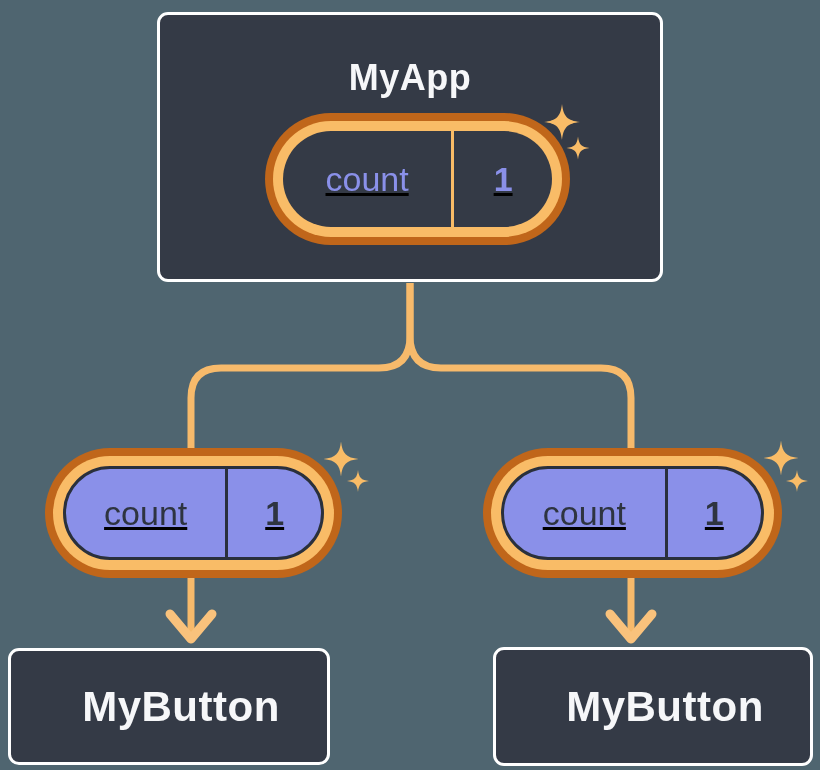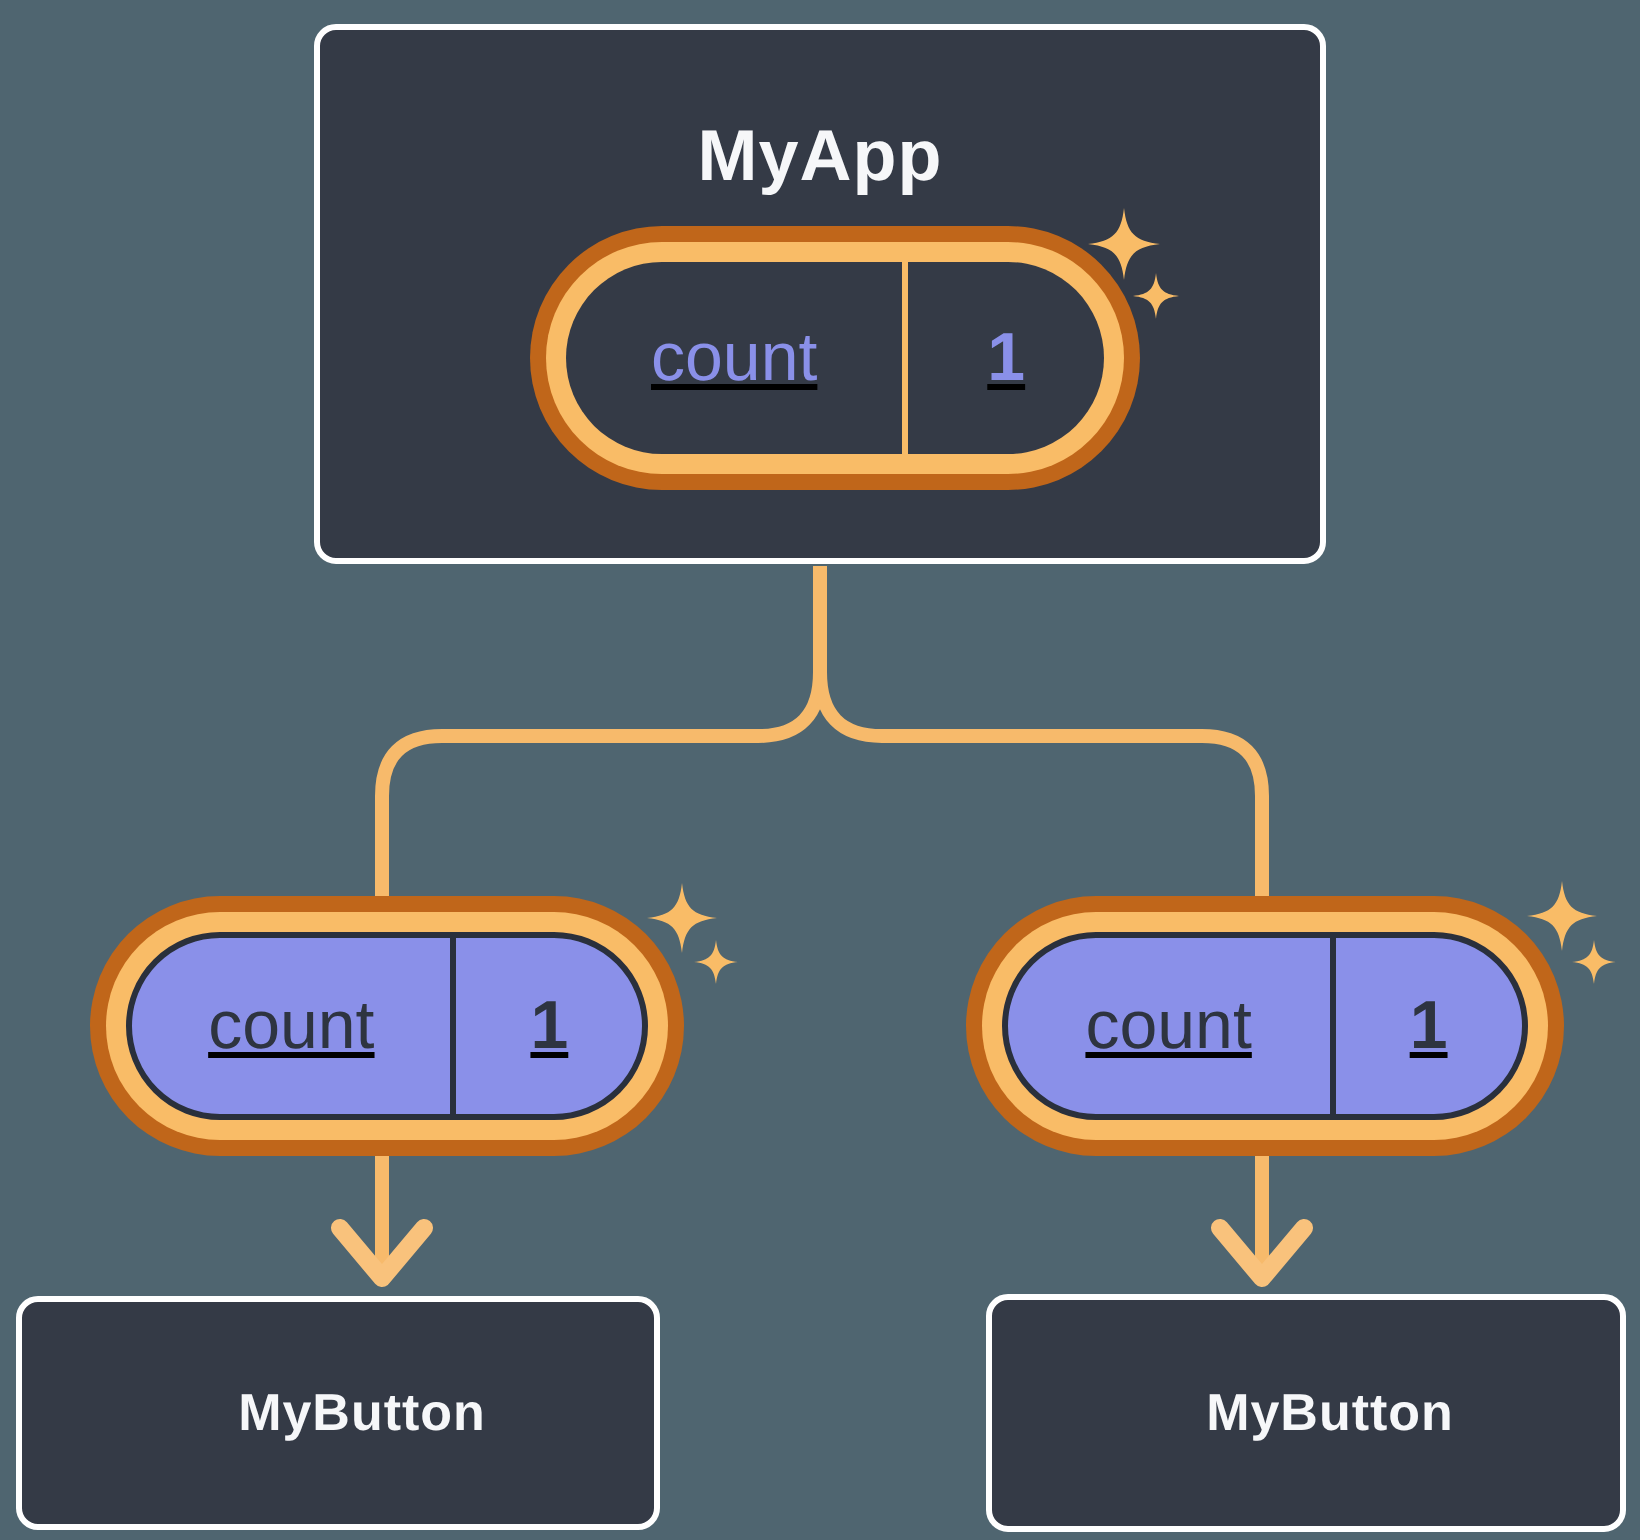--- a/index.html
+++ b/index.html
@@ -46,21 +46,21 @@
   .pill-prop .pill-inner{background:#8A90E9;border:3px solid #2A303C;color:#2E3440;}
   .pill-prop .pill-divider{background:#2A303C;}
   .pill-prop-left{left:45px;top:448px;width:297px;height:130px;}
   .pill-prop-right{left:483px;top:448px;width:299px;height:130px;}
 
   .pill-cell{display:flex;align-items:center;justify-content:center;}
   .pill-key{flex:1.72;font-size:34px;}
   .pill-divider{width:3px;flex:0 0 3px;}
   .pill-val{flex:1;font-size:34px;font-weight:700;}
 
-  .leaf-title{font-size:26px;margin-left:24px;}
+  .leaf-title{font-size:42px;margin-left:24px;}
 </style>
 </head>
 <body>
 
 <div class="canvas">
 
   <svg class="layer connector-layer" viewBox="0 0 820 770">
     <g stroke="#F7BA6B" stroke-width="7" fill="none">
       <path d="M410,283 L410,336 Q410,368 379,368 L221,368 Q191,368 191,398 L191,634"></path>
       <path d="M410,283 L410,336 Q410,368 441,368 L601,368 Q631,368 631,398 L631,634"></path>

